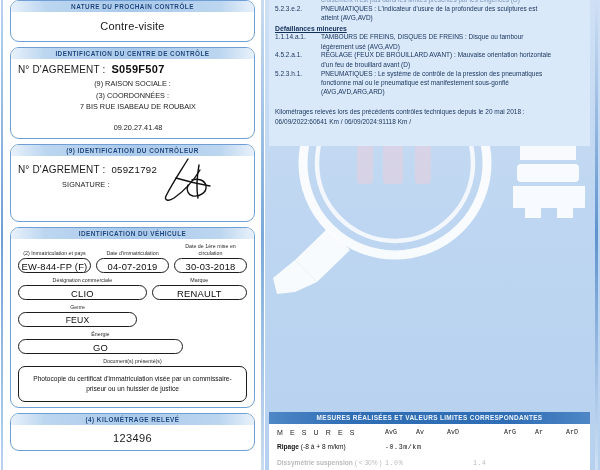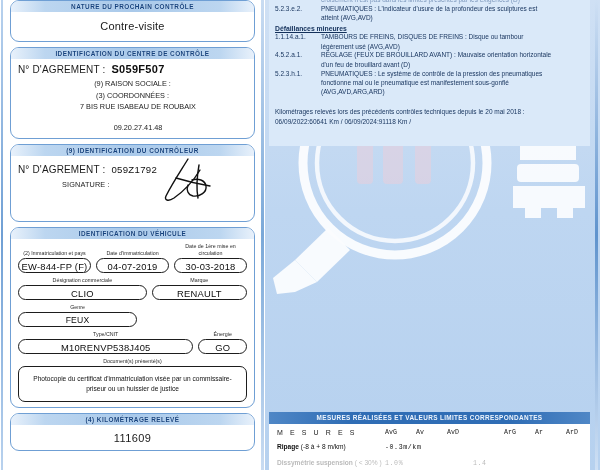--- a/index.html
+++ b/index.html
@@ -397,38 +397,34 @@
         </div>
 
         <div class="row-fields">
           <div class="field-col" style="flex:.52 1 0">
             <div class="field-label">Genre</div>
             <div class="pill sm">FEUX</div>
           </div>
         </div>
 
         <div class="row-fields">
-          <div class="field-col" style="flex:2.6 1 0">
-            <div class="field-label">Type/CNIT</div>
-            <div class="pill">M10RENVP538J405</div>
-          </div>
           <div class="field-col" style="flex:.72 1 0">
             <div class="field-label">Énergie</div>
             <div class="pill">GO</div>
           </div>
         </div>
 
         <div class="field-label" style="margin-top:2px">Document(s) présenté(s)</div>
         <div class="doc-box">Photocopie du certificat d'immatriculation visée par un commissaire-priseur ou un huissier de justice</div>
       </div>
     </div>
 
     <div class="card" id="card-km">
       <div class="card-head">(4) KILOMÉTRAGE RELEVÉ</div>
-      <div class="km-value">111609</div>
+      <div class="km-value">123496</div>
     </div>
 
   </div>
 
   <div id="right-col">
 
     <svg id="watermark" viewBox="0 0 335 300">
       <g fill="none" stroke="#ffffff" stroke-width="9" opacity="0.95">
         <circle cx="130" cy="55" r="92"></circle>
       </g>

